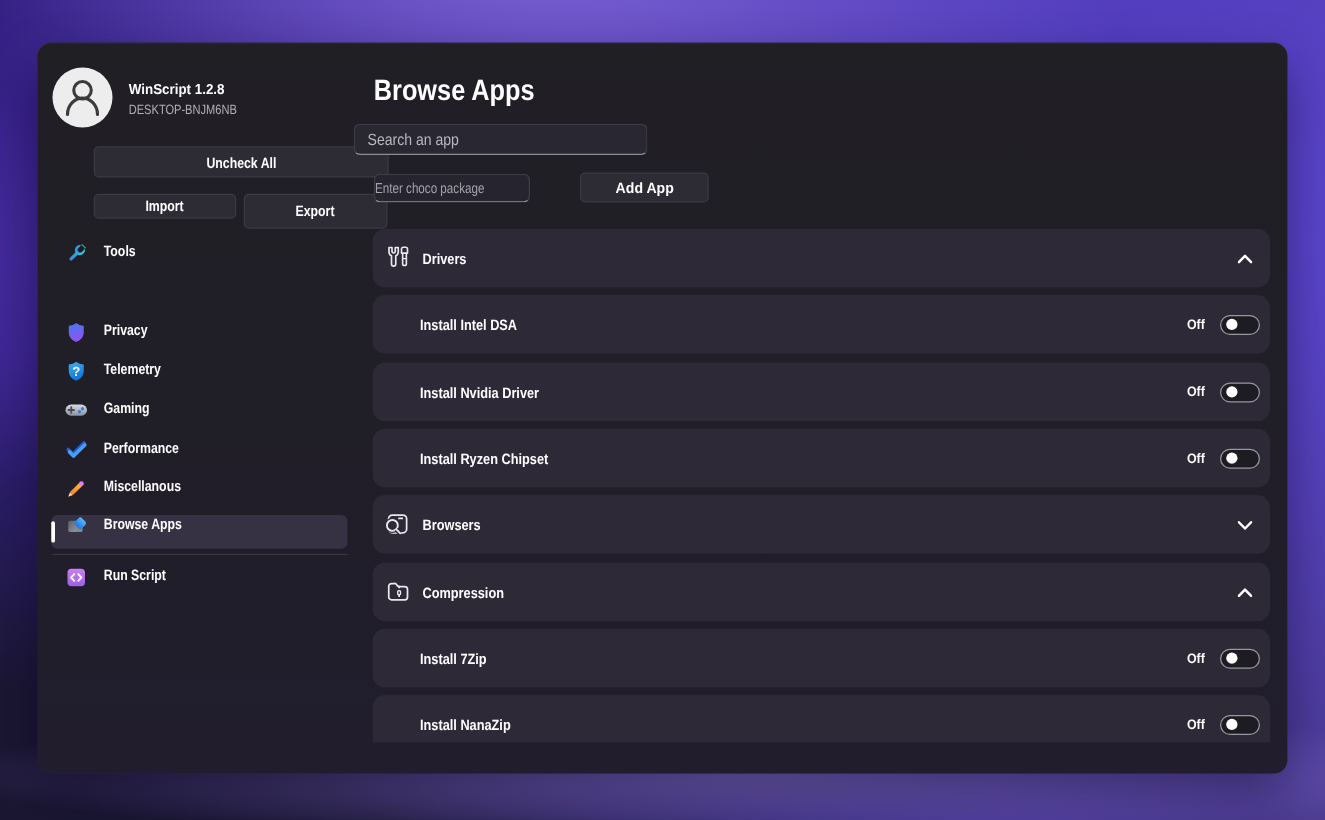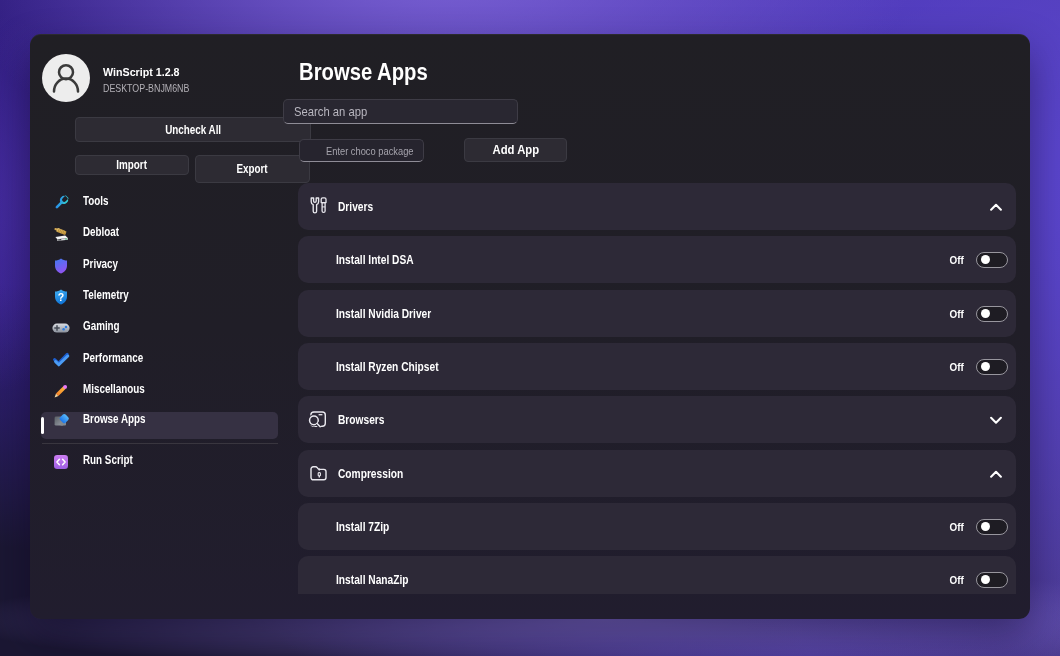--- a/index.html
+++ b/index.html
@@ -58,21 +58,21 @@
     background:#292731; border:1px solid #3e3c46; border-bottom:1px solid #8e8c96;
     border-radius:5px; color:#b9b7c0;
     display:flex; align-items:center; padding-left:10px;
   }
   .search span { display:inline-block; transform:scaleX(0.865); transform-origin:0 50%; white-space:nowrap; }
   .choco span { display:inline-block; transform:scaleX(0.81); transform-origin:0 50%; white-space:nowrap; }
   .choco {
     left:268px; top:103px; width:125px; height:23px;
     background:#26242e; border:1px solid #3e3c46; border-bottom:1px solid #8e8c96;
     border-radius:5px; color:#a5a3ac; font-size:11.5px;
-    display:flex; align-items:center; padding-left:26px;
+    display:flex; align-items:center; padding-left:0;
   }
   .addapp { left:400px; top:102px; width:103px; height:24px; }
   .addapp > i { transform:scaleX(0.94); }
 
   .list { position:absolute; left:267px; top:147px; width:718px; height:411px; overflow:hidden; }
   .row {
     position:absolute; left:0; width:718px; height:47px; border-radius:10px;
     background:#2d2937;
     display:flex; align-items:center;
   }
@@ -121,40 +121,20 @@
               <linearGradient id="gwr" x1="1" y1="0" x2="0" y2="1">
                 <stop offset="0" stop-color="#35dcc8"></stop>
                 <stop offset="1" stop-color="#2476f5"></stop>
               </linearGradient>
             </defs>
     <g transform="rotate(45 9 9)">
               <path fill-rule="evenodd" d="M9,0.8 A4,4 0 0 1 13,4.8 C13,6.7 11.8,8.2 10.3,8.8 L10.3,14.8 A1.32,1.32 0 0 1 7.66,14.8 L7.7,8.8 C6.2,8.2 5,6.7 5,4.8 A4,4 0 0 1 9,0.8 Z M6.9,0.2 L6.9,4.5 A2.1,2.1 0 0 0 11.1,4.5 L11.1,0.2 Z" fill="url(#gwr)"></path>
             </g>
   </svg></span>
         <span class="lb">Tools</span>
-      </div>
-  <div class="abs menu-item" style="top:189px">
-        <span class="ic"><svg width="18" height="18" viewBox="0 0 18 18">
-    <defs>
-              <linearGradient id="ggold" x1="0" y1="0" x2="1" y2="1">
-                <stop offset="0" stop-color="#e8c878"></stop>
-                <stop offset="1" stop-color="#c89a3a"></stop>
-              </linearGradient>
-            </defs>
-    <path d="M3.4,11.9 L13.2,10.6 L15.9,12.9 L5.3,14.3 Z" fill="#f5f5f7"></path>
-    <path d="M5.3,14.3 L15.9,12.9 L15.9,14.7 L5.3,16.1 Z" fill="#d9d9dc"></path>
-    <path d="M6.1,15 L9.3,14.6" stroke="#2e3135" stroke-width="1.1"></path>
-    <circle cx="14" cy="13.9" r="0.75" fill="#35c46a"></circle>
-    <g transform="rotate(22 9 7.5)">
-              <rect x="4" y="4.4" width="9.8" height="3.9" rx="0.7" fill="url(#ggold)"></rect>
-              <rect x="1.5" y="5.3" width="2.9" height="2.1" rx="1" fill="#cfa552"></rect>
-              <path d="M6,4.4 v3.9 M7.7,4.4 v3.9 M9.4,4.4 v3.9 M11.1,4.4 v3.9 M12.8,4.4 v3.9" stroke="#b08430" stroke-width="0.7"></path>
-            </g>
-  </svg></span>
-        <span class="lb">Debloat</span>
       </div>
   <div class="abs menu-item" style="top:221px">
         <span class="ic"><svg width="18" height="18" viewBox="0 0 18 18">
     <defs>
               <linearGradient id="gsh1" x1="0" y1="0" x2="0.4" y2="1">
                 <stop offset="0" stop-color="#3f7bf0"></stop>
                 <stop offset="1" stop-color="#8e54f0"></stop>
               </linearGradient>
             </defs>
     <path d="M9,1.4 C10.9,2.8 12.9,3.4 15,3.6 V8.6 C15,12.5 12.5,15.3 9,16.6 C5.5,15.3 3,12.5 3,8.6 V3.6 C5.1,3.4 7.1,2.8 9,1.4 Z" fill="url(#gsh1)"></path>

